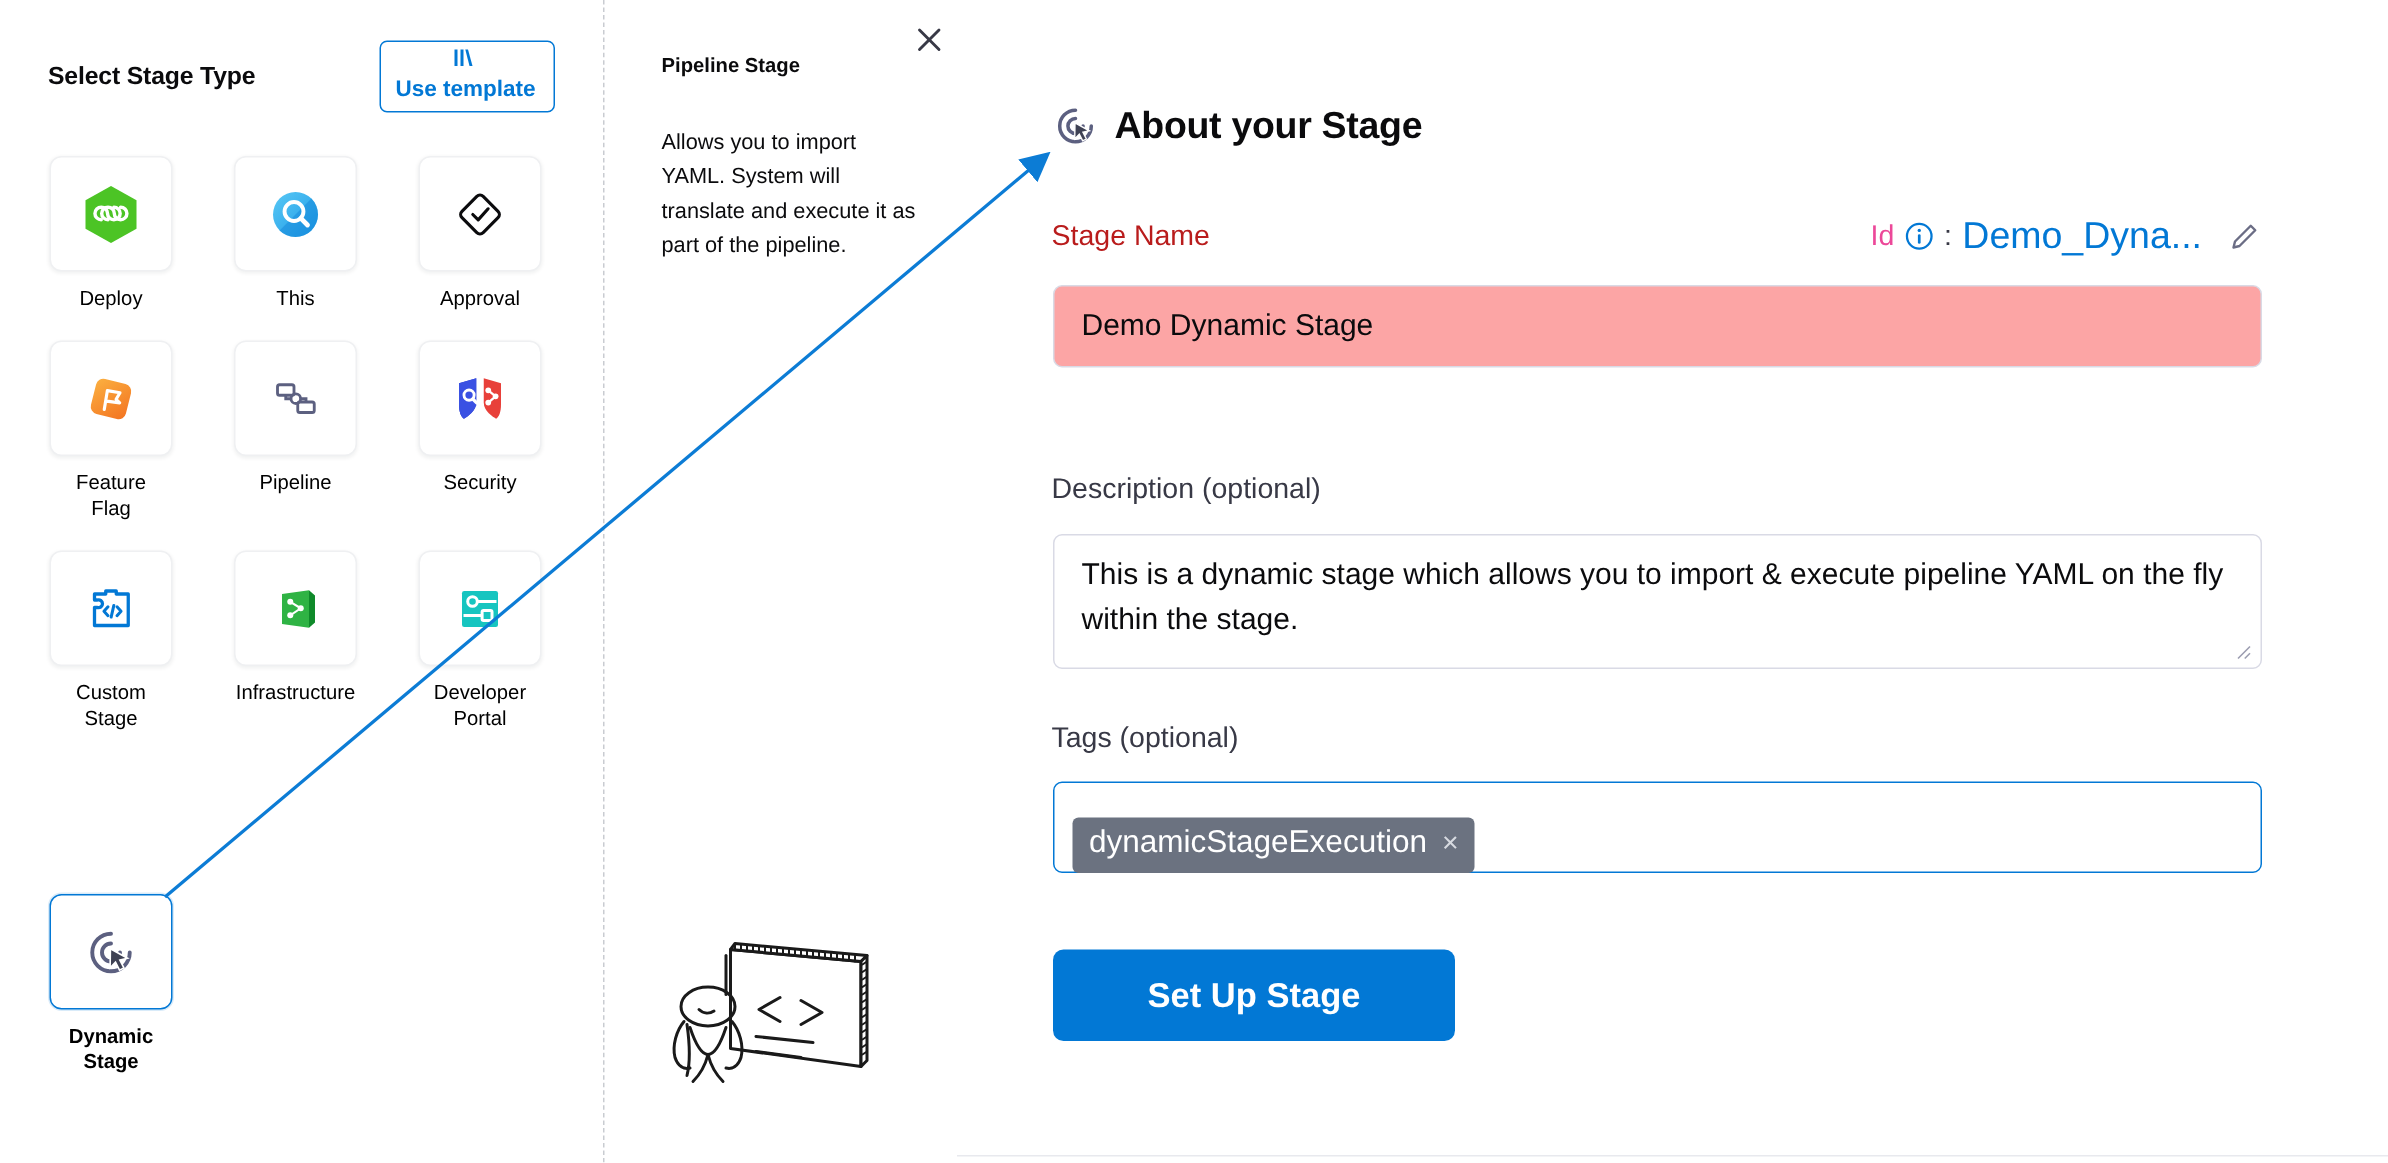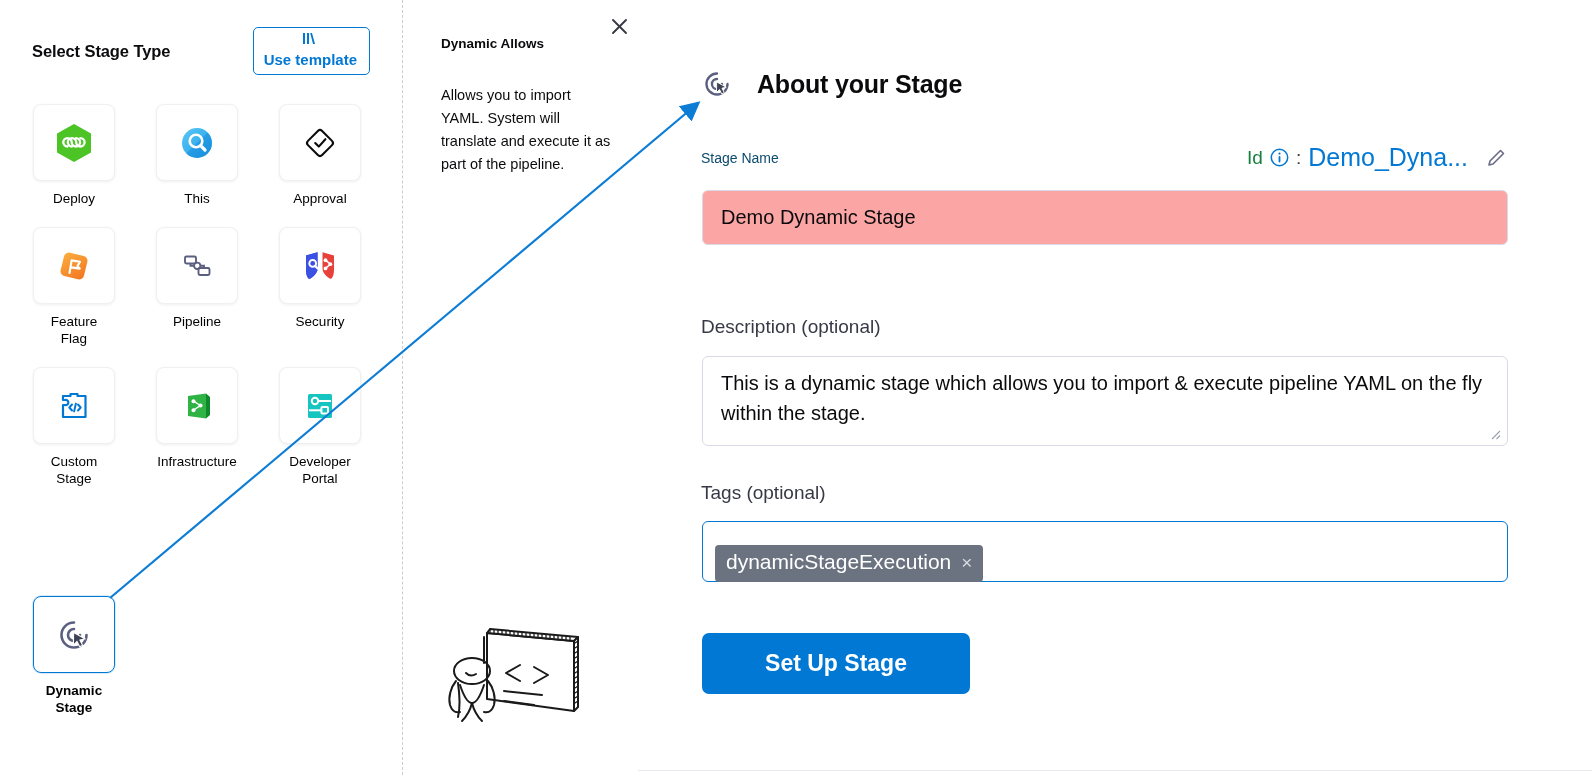--- a/index.html
+++ b/index.html
@@ -80,31 +80,31 @@
   .mid-desc {
     position: absolute; left: 39px; top: 84px; width: 170px;
     font-size: 14.5px; line-height: 23px; color: #0b0b0d;
   }
   .mid-illustration { position: absolute; left: 40px; top: 615px; width: 150px; height: 110px; }
 
   
   .right-panel { position: absolute; left: 638px; top: 0; width: 954px; height: 775px; }
   .about-row {
     position: absolute; left: 63px; top: 68px;
-    display: flex; align-items: center; gap: 24px;
+    display: flex; align-items: center; gap: 10px;
   }
   .about-title { font-size: 25px; font-weight: 700; color: #0b0b0d; letter-spacing: -0.2px; }
 
   .field-head {
     position: absolute; left: 63px; top: 143px; width: 806px;
     display: flex; align-items: center; justify-content: space-between;
   }
-  .field-label { font-size: 14px; color: #0c4a6e; font-weight: 400; }
+  .field-label { font-size: 19px; color: #b91c1c; font-weight: 400; }
   .id-block { display: flex; align-items: center; gap: 7px; }
-  .id-text { font-size: 19px; color: #15803d; }
+  .id-text { font-size: 19px; color: #ec4899; }
   .info-icon { display: inline-flex; color: #0278d5; }
   .id-colon { font-size: 19px; color: #383946; }
   .id-value { font-size: 25px; color: #0278d5; max-width: 190px; }
   .pencil-btn { margin-left: 10px; cursor: pointer; display: inline-flex; color: #6b6d85; }
 
   .text-input {
     position: absolute; left: 702px; top: 190px;
     width: 806px; height: 55px;
     border: 1px solid #d9dae5; border-radius: 6px;
     background: #fca5a5; color: #0b0b0d;
@@ -340,21 +340,21 @@
 
   <div class="divider"></div>
 
   <div class="mid-panel">
     <div class="close-btn">
       <svg class="icon-svg" width="19" height="19" viewBox="0 0 19 19">
         <line x1="3" y1="3" x2="16" y2="16" stroke="#383946" stroke-width="1.9" stroke-linecap="round"></line>
         <line x1="16" y1="3" x2="3" y2="16" stroke="#383946" stroke-width="1.9" stroke-linecap="round"></line>
       </svg>
     </div>
-    <div class="mid-title">Dynamic Allows</div>
+    <div class="mid-title">Pipeline Stage</div>
     <div class="mid-desc">Allows you to import YAML. System will translate and execute it as part of the pipeline.</div>
     <div class="mid-illustration">
       <svg class="icon-svg" width="150" height="110" viewBox="0 0 150 110">
         <g fill="none" stroke="#1a1a1a" stroke-width="2" stroke-linecap="round" stroke-linejoin="round">
           <path d="M45 18 L132 26 L132 96 L45 84 Z"></path>
           <path d="M45 18 L48 14 L136 22 L132 26 Z" fill="#fff"></path>
           <path d="M132 26 L136 22 L136 92 L132 96 Z" fill="#fff"></path>
           <path d="M48 14 L48 18 M52 14.4 L52 18.4 M56 14.8 L56 18.8 M60 15.2 L60 19.2 M64 15.6 L64 19.6 M68 16 L68 20 M72 16.4 L72 20.4 M76 16.8 L76 20.8 M80 17.2 L80 21.2 M84 17.6 L84 21.6 M88 18 L88 22 M92 18.4 L92 22.4 M96 18.8 L96 22.8 M100 19.2 L100 23.2 M104 19.6 L104 23.6 M108 20 L108 24 M112 20.4 L112 24.4 M116 20.8 L116 24.8 M120 21.2 L120 25.2 M124 21.6 L124 25.6 M128 22 L128 26" stroke-width="1.3"></path>
           <path d="M133 28 L136 26 M133 33 L136 31 M133 38 L136 36 M133 43 L136 41 M133 48 L136 46 M133 53 L136 51 M133 58 L136 56 M133 63 L136 61 M133 68 L136 66 M133 73 L136 71 M133 78 L136 76 M133 83 L136 81 M133 88 L136 86" stroke-width="1.3"></path>
           <polyline points="78,50 64,58 78,66"></polyline>

